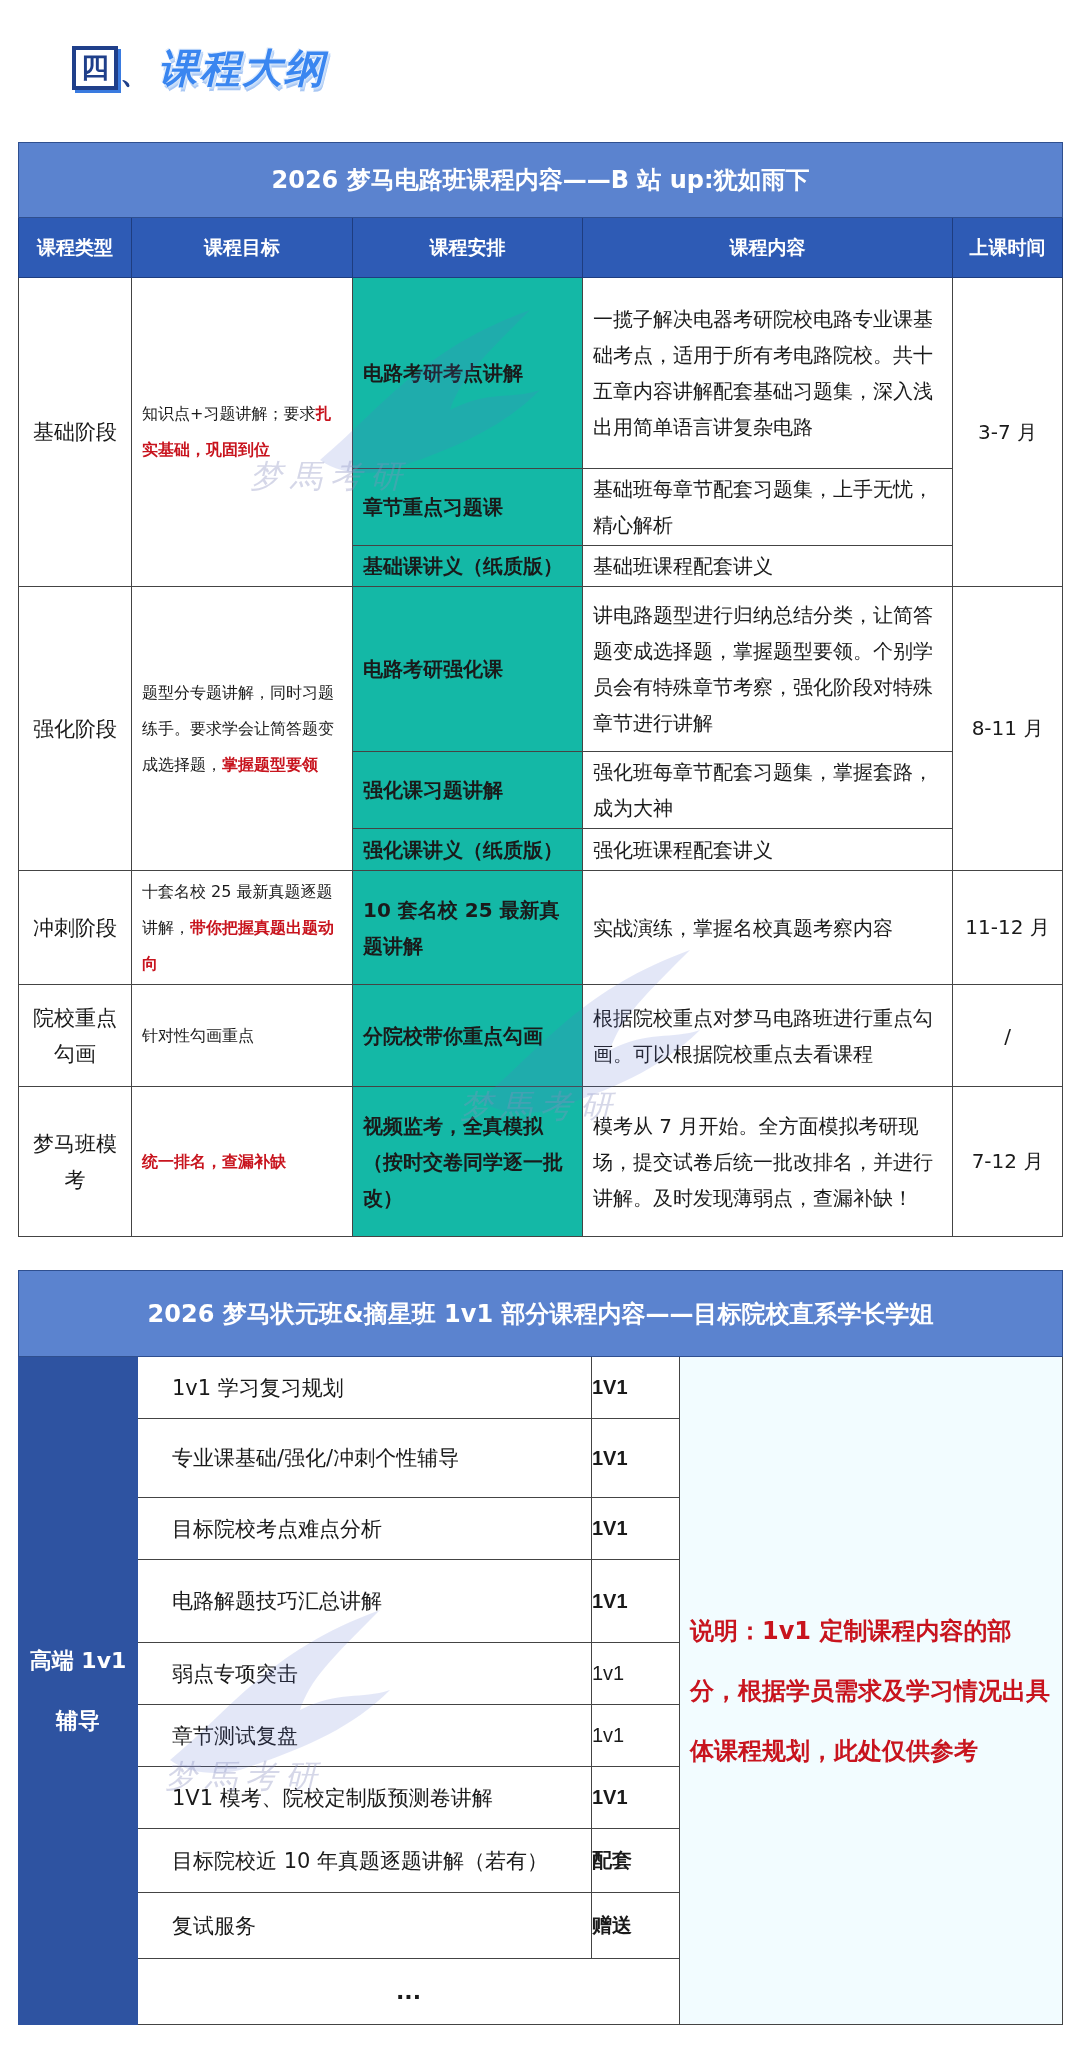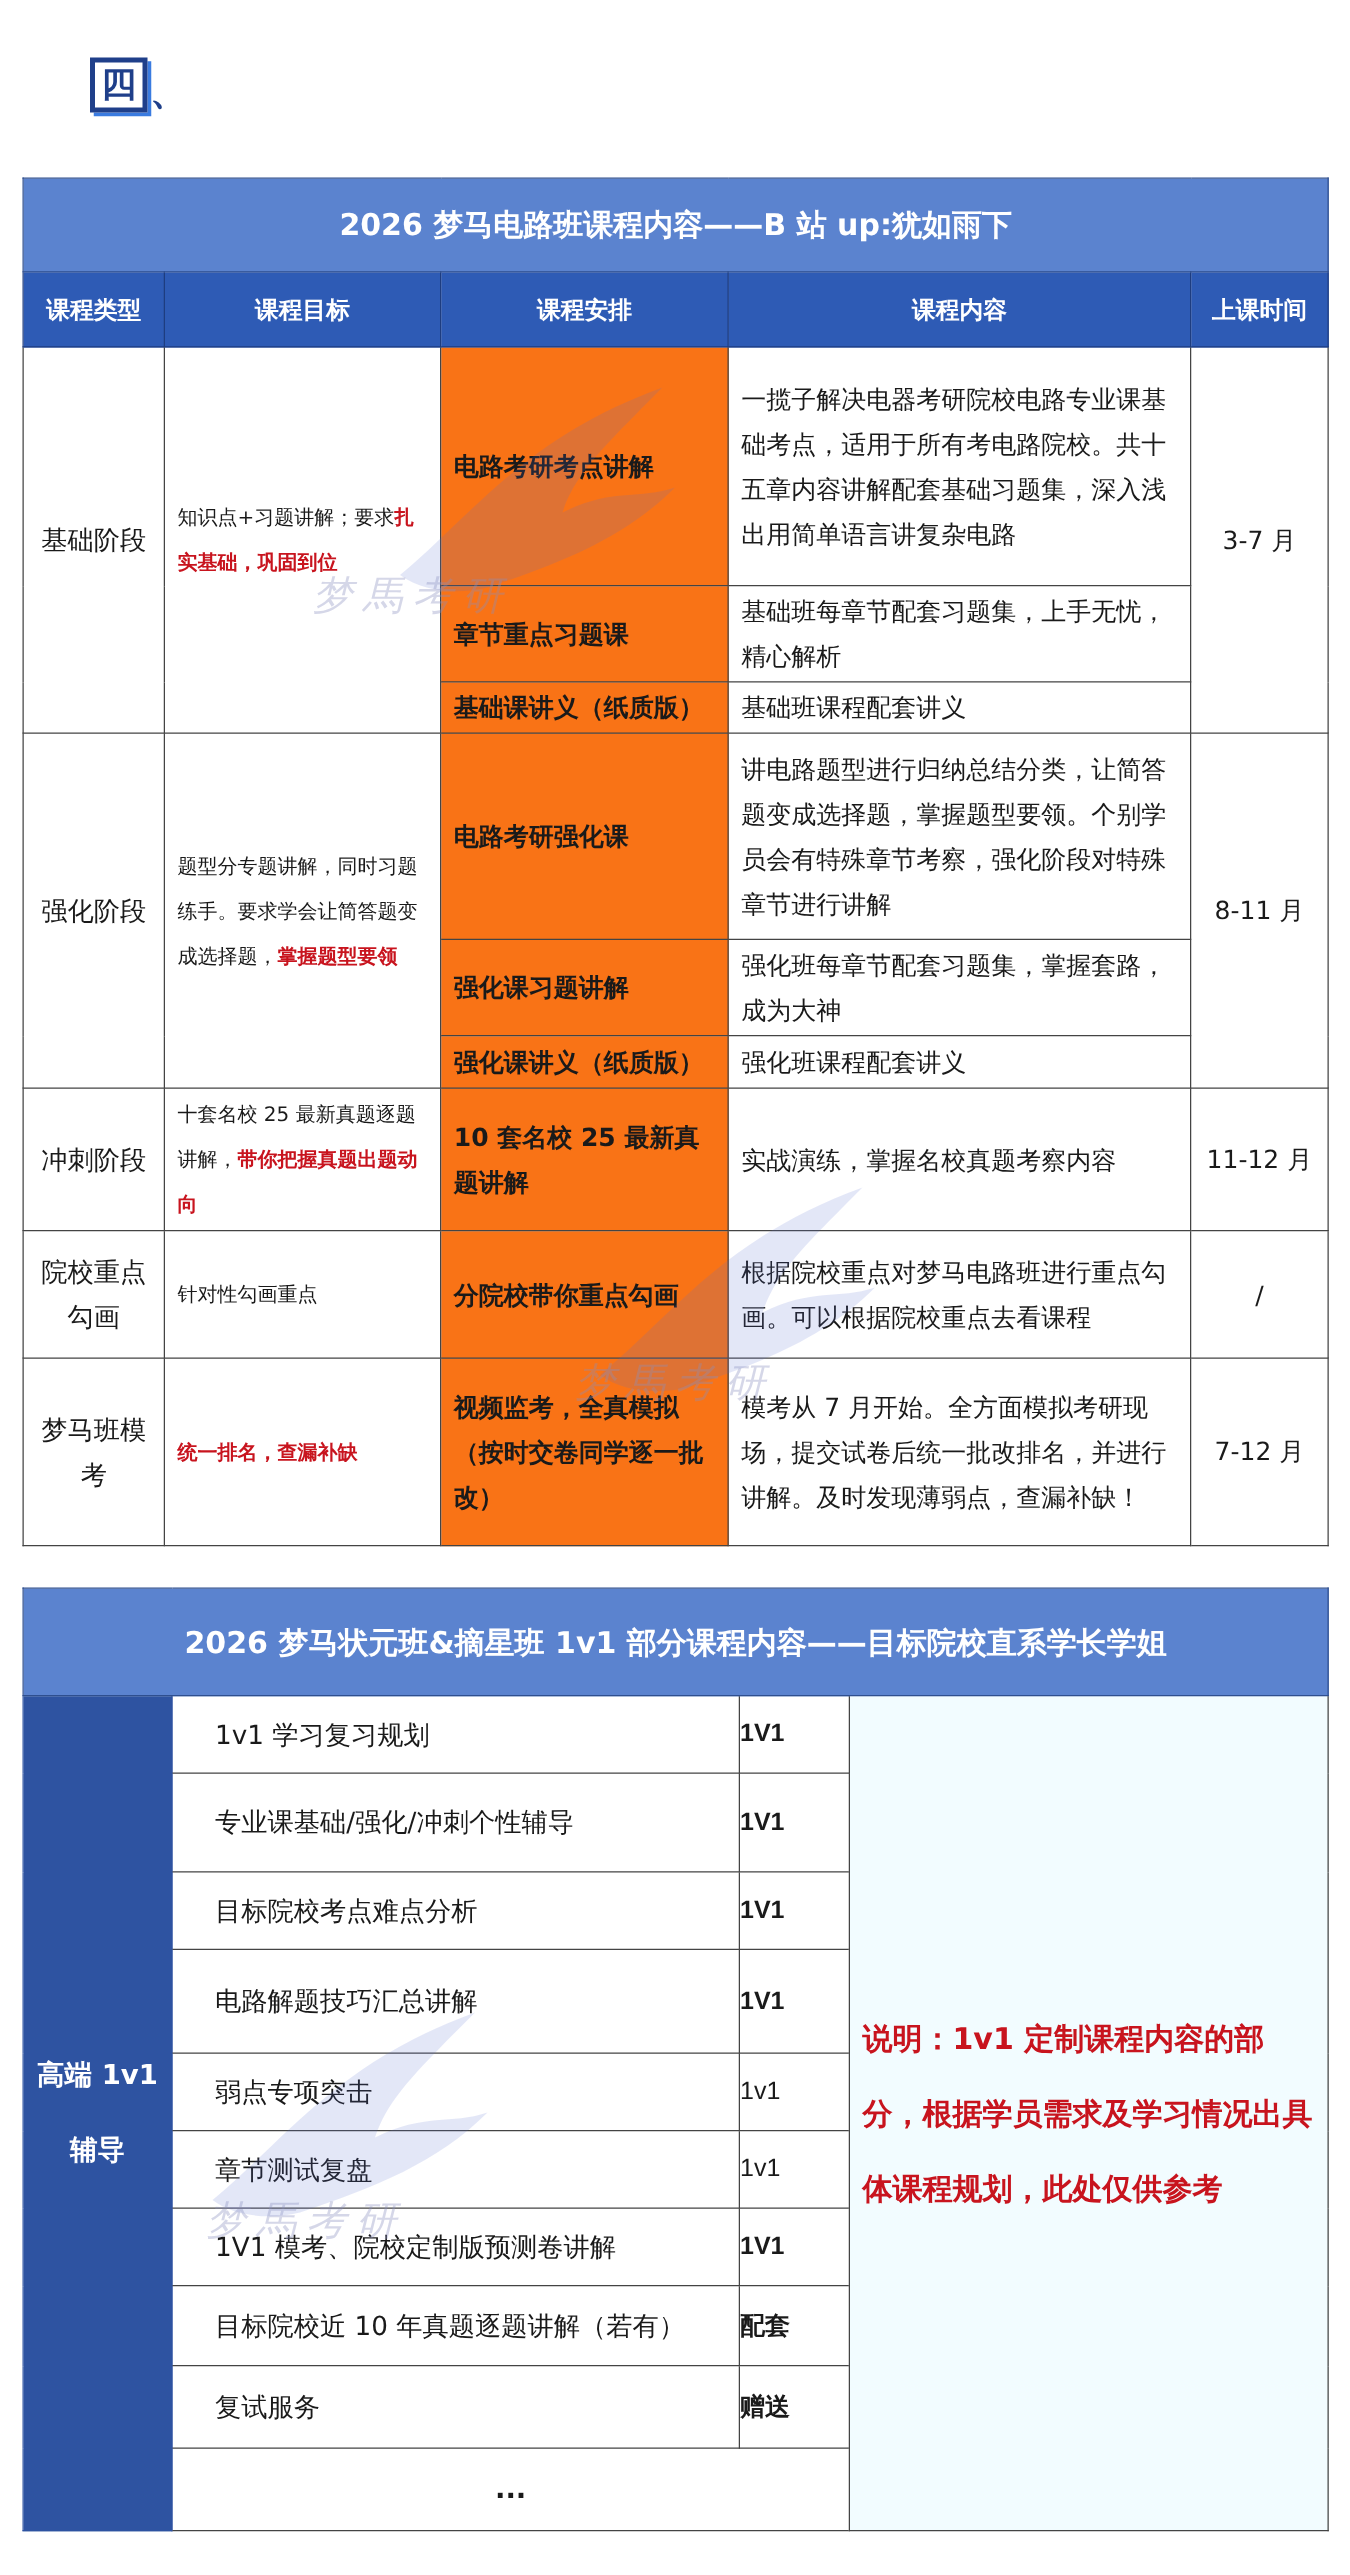--- a/index.html
+++ b/index.html
@@ -31,21 +31,21 @@
     background: #2e5bb5; color: #ffffff; font-weight: bold; text-align: center; font-size: 19px;
     border: 1.5px solid #1e3d80;
   }
 
   
   #t1 { left: 18px; top: 142px; width: 1044px; font-size: 21px; }
   #t1 .title-cell { height: 75px; font-size: 24px; }
   #t1 .head-cell { height: 60px; }
   #t1 .stage { font-weight: normal; text-align: center; font-size: 21px; line-height: 36px; padding: 0 4px; }
   #t1 .goal { padding: 0 10px; line-height: 36px; font-size: 16px; }
-  #t1 .arr { background: #f97316; font-weight: bold; padding: 0 10px; line-height: 36px; font-size: 20px; margin-left: 48px; }
+  #t1 .arr { background: #14b8a6; font-weight: bold; padding: 0 10px; line-height: 36px; font-size: 20px; margin-left: 48px; }
   #t1 .content { padding: 2px 10px; line-height: 36px; font-size: 20px; }
   #t1 .time { text-align: center; font-size: 20px; }
   .red { color: #c8141e; font-weight: bold; }
 
   
   #t2 { left: 18px; top: 1270px; width: 1044px; }
   #t2 .title-cell { height: 86px; font-size: 24px; }
   #t2 .side { background: #2e53a1; color: #ffffff; font-weight: bold; text-align: center; font-size: 22px; line-height: 60px; border: 1.5px solid #2e53a1; }
   #t2 .item { padding-left: 34px; font-size: 21px; margin-left: 13px; }
   #t2 .mode { text-align: left; font-size: 20px; font-weight: bold; font-family: "Liberation Sans Narrow", "Liberation Sans", sans-serif; }
@@ -56,20 +56,21 @@
   
   .wm { position: absolute; pointer-events: none; opacity: 0.16; }
   .wm-text { position: absolute; font-family: "DejaVu Serif", serif; font-style: italic; color: #8a8fbf; font-size: 32px; letter-spacing: 8px; opacity: 0.35; pointer-events: none; }
 </style>
 </head>
 <body>
 
 <div class="section-heading">
   <div class="num-box">四</div>
   <span class="num-comma">、</span>
+  <span class="heading-title">课程大纲</span>
 </div>
 
 <table id="t1">
   <colgroup>
     <col style="width:113px">
       <col style="width:221px">
       <col style="width:230px">
       <col style="width:370px">
       <col style="width:110px">
   </colgroup>

